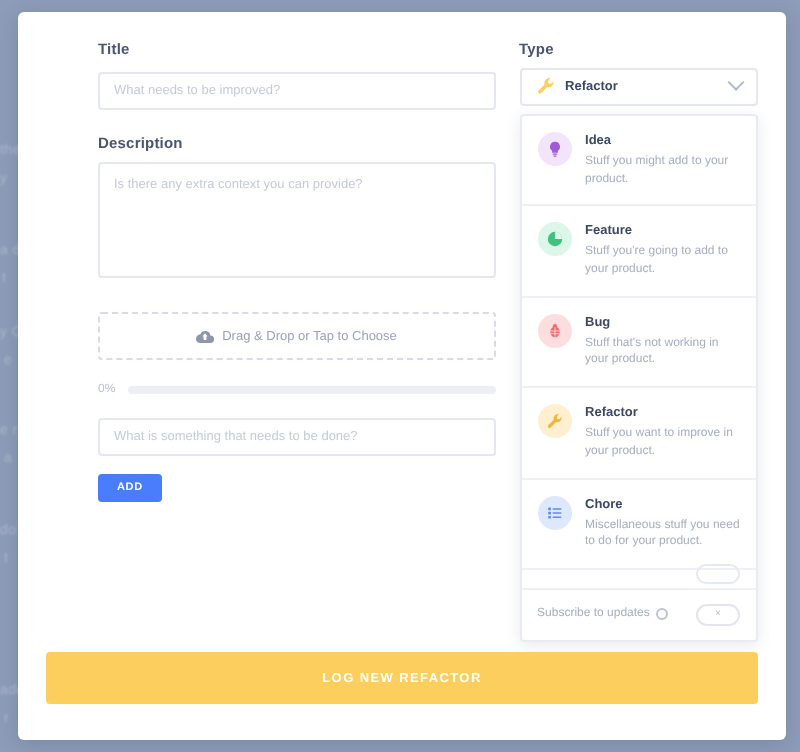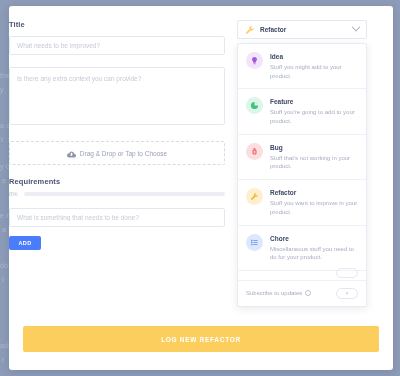--- a/index.html
+++ b/index.html
@@ -31,20 +31,21 @@
     background: #ffffff;
     border-radius: 3px;
     box-shadow: 0 2px 10px rgba(40,50,80,0.18);
     overflow: hidden;
   }
 
   .modal-body {
     display: flex;
     padding: 14px 14px 0 0;
     height: 312px;
+    margin-left: 40px;
   }
 
   
   .col-left { width: 228px; padding-right: 12px; }
 
   .field-label {
     font-size: 7.5px;
     font-weight: bold;
     color: #4a5573;
     letter-spacing: .1px;
@@ -288,52 +289,53 @@
 
   <div class="modal-body">
 
     <div class="col-left">
 
       <div class="field-label">Title</div>
       <input class="text-input" type="text" placeholder="What needs to be improved?" style="">
 
       <div class="spacer-12"></div>
 
+      <div class="field-label">Description</div>
       <textarea class="textarea" placeholder="Is there any extra context you can provide?" style=""></textarea>
 
       <div class="spacer-12"></div>
 
       <div class="dropzone">
         <span class="cloud-icon">
           <svg width="9" height="7" viewBox="0 0 18 14">
             <path d="M14.4 5.4A5.2 5.2 0 0 0 4.3 4.6 4.1 4.1 0 0 0 4.1 13h10a3.8 3.8 0 0 0 .3-7.6z" fill="#8e96ab"></path>
             <rect x="7.6" y="5" width="2.8" height="5" fill="#ffffff"></rect>
             <path d="M9 3.2 11.6 6.4H6.4z" fill="#ffffff"></path>
           </svg>
         </span>
         <span class="dropzone-text">Drag &amp; Drop or Tap to Choose</span>
       </div>
 
       <div class="spacer-12"></div>
 
-      <div class="field-label">Requirements</div>
       <div class="progress-row">
         <span class="progress-pct">0%</span>
         <div class="progress-track">
           <div class="progress-fill" id="progress-fill" style="width: 0%;"></div>
         </div>
       </div>
 
       <input class="text-input" type="text" placeholder="What is something that needs to be done?" style="">
 
       <button class="add-button">ADD</button>
     </div>
 
     <div class="col-right">
 
+      <div class="field-label">Type</div>
 
       <div class="select-box">
         <span>
           <svg width="10" height="10" viewBox="0 0 20 20">
             <path d="M14.2 2.2a5 5 0 0 0-5.6 6.3L2.6 14.5a1.8 1.8 0 1 0 2.6 2.6l6-6a5 5 0 0 0 6.2-5.7l-2.7 2.7-2.3-.4-.4-2.3z" fill="#fcce5e"></path>
           </svg>
         </span>
         <span class="select-value">Refactor</span>
         <span class="chevron"></span>
       </div>

